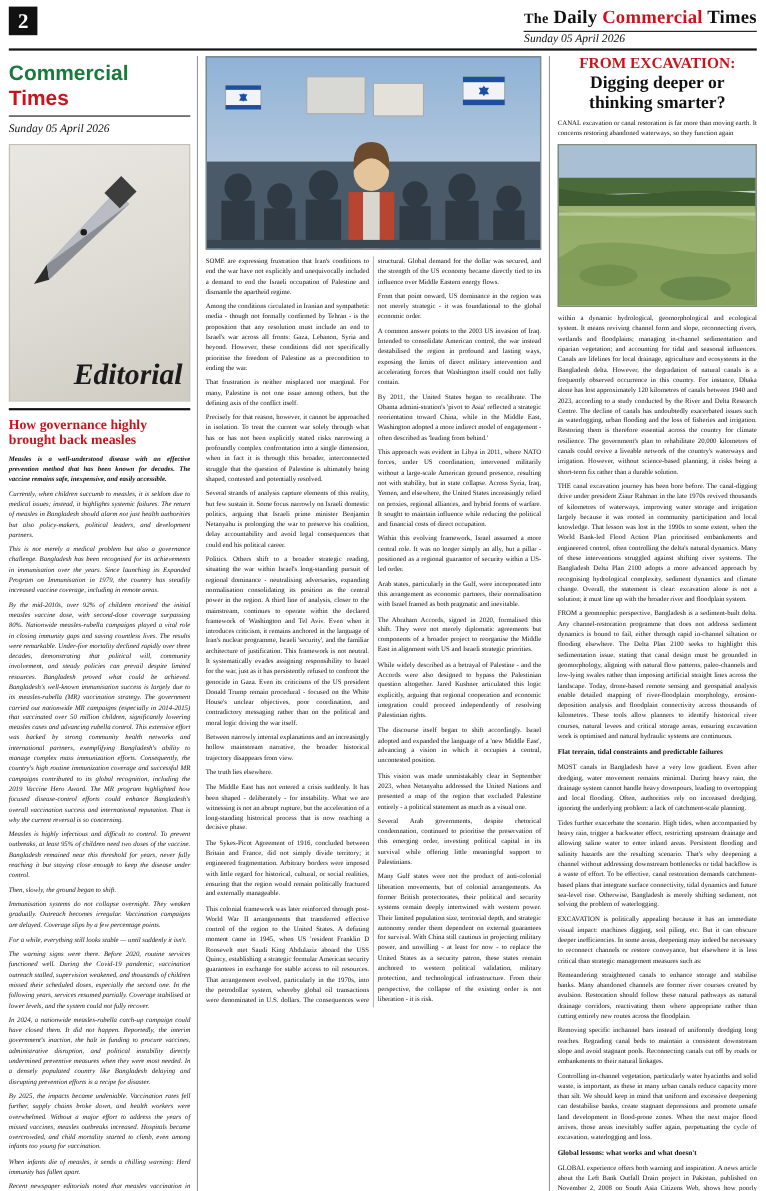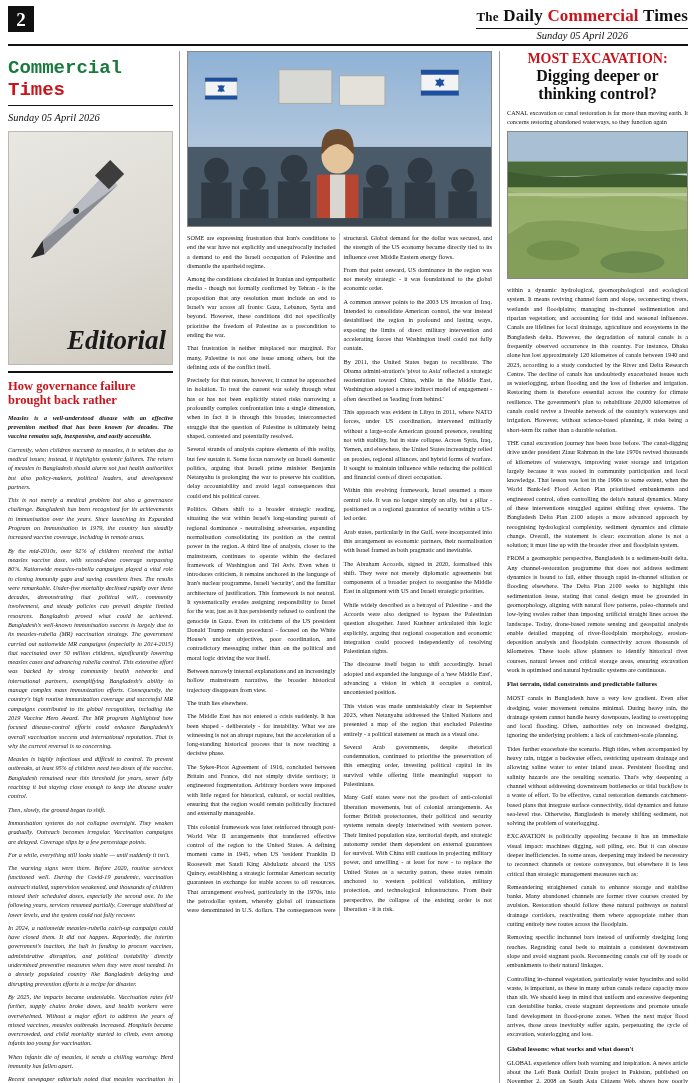--- a/index.html
+++ b/index.html
@@ -28,21 +28,21 @@
     padding-bottom: 3px;
   }
   .page-num {
     width: 26px; height: 26px;
     background: #111; color: #fff;
     font-family: "Liberation Serif", serif;
     font-size: 19px; font-weight: bold;
     display: flex; align-items: center; justify-content: center;
     line-height: 1;
   }
-  .masthead-right { text-align: center; }
+  .masthead-right { text-align: left; }
   .paper-title {
     font-family: "Liberation Serif", serif;
     font-size: 17px; font-weight: bold;
     letter-spacing: .2px;
   }
   .paper-title .the { font-size: 13px; }
   .paper-title .red { color: #c9141b; }
   .masthead-date {
     font-size: 10.5px; font-style: italic;
     margin-top: 2px;
@@ -68,21 +68,21 @@
     padding: 0 7px;
     border-right: 1px solid #999;
   }
   .col-right {
     flex: 1 1 auto;
     padding-left: 7px;
   }
 
   
   .brand {
-    font-family: Liberation Mono, monospace;
+    font-family: Liberation Sans, sans-serif;
     font-size: 19px; font-weight: bold;
     margin: 6px 0 4px 0;
   }
   .brand .c { color: #1a7a3c; }
   .brand .t { color: #c9141b; }
   .brand-rule { border-top: 1.5px solid #111; margin-bottom: 6px; }
   .left-date {
     font-size: 10.5px; font-style: italic;
     margin: 4px 0 8px 0;
   }
@@ -228,21 +228,21 @@
           <polygon points="8,104 22,100 20,86" fill="#2b2b2b"></polygon>
           <polygon points="20,86 22,100 96,30 84,18" fill="#8a8d93"></polygon>
           <polygon points="20,86 96,30 84,18" fill="#b9bcc2"></polygon>
           <rect x="78" y="8" width="20" height="22" transform="rotate(45 88 19)" fill="#3d3d3d"></rect>
           <circle cx="54" cy="56" r="3" fill="#1b1b1b"></circle>
         </svg>
         <div class="editorial-word">Editorial</div>
       </div>
       <div class="editorial-rule"></div>
 
-      <div class="left-headline">How governance failure brought back rather</div>
+      <div class="left-headline">How governance highly brought back measles</div>
 
       <div class="left-body">
         <p class="bold">Measles is a well-understood disease with an effective prevention method that has been known for decades. The vaccine remains safe, inexpensive, and easily accessible.</p>
         <p>Currently, when children succumb to measles, it is seldom due to medical issues; instead, it highlights systemic failures. The return of measles in Bangladesh should alarm not just health authorities but also policy-makers, political leaders, and development partners.</p>
         <p>This is not merely a medical problem but also a governance challenge. Bangladesh has been recognised for its achievements in immunisation over the years. Since launching its Expanded Program on Immunisation in 1979, the country has steadily increased vaccine coverage, including in remote areas.</p>
         <p>By the mid-2010s, over 92% of children received the initial measles vaccine dose, with second-dose coverage surpassing 80%. Nationwide measles-rubella campaigns played a vital role in closing immunity gaps and saving countless lives. The results were remarkable. Under-five mortality declined rapidly over three decades, demonstrating that political will, community involvement, and steady policies can prevail despite limited resources. Bangladesh proved what could be achieved. Bangladesh's well-known immunisation success is largely due to its measles-rubella (MR) vaccination strategy. The government carried out nationwide MR campaigns (especially in 2014-2015) that vaccinated over 50 million children, significantly lowering measles cases and advancing rubella control. This extensive effort was backed by strong community health networks and international partners, exemplifying Bangladesh's ability to manage complex mass immunization efforts. Consequently, the country's high routine immunization coverage and successful MR campaigns contributed to its global recognition, including the 2019 Vaccine Hero Award. The MR program highlighted how focused disease-control efforts could enhance Bangladesh's overall vaccination success and international reputation. That is why the current reversal is so concerning.</p>
         <p>Measles is highly infectious and difficult to control. To prevent outbreaks, at least 95% of children need two doses of the vaccine. Bangladesh remained near this threshold for years, never fully reaching it but staying close enough to keep the disease under control.</p>
         <p>Then, slowly, the ground began to shift.</p>
         <p>Immunisation systems do not collapse overnight. They weaken gradually. Outreach becomes irregular. Vaccination campaigns are delayed. Coverage slips by a few percentage points.</p>
         <p>For a while, everything still looks stable — until suddenly it isn't.</p>
@@ -330,22 +330,22 @@
         <p>The Abraham Accords, signed in 2020, formalised this shift. They were not merely diplomatic agreements but components of a broader project to reorganise the Middle East in alignment with US and Israeli strategic priorities.</p>
         <p>While widely described as a betrayal of Palestine - and the Accords were also designed to bypass the Palestinian question altogether. Jared Kushner articulated this logic explicitly, arguing that regional cooperation and economic integration could proceed independently of resolving Palestinian rights.</p>
         <p>The discourse itself began to shift accordingly. Israel adopted and expanded the language of a 'new Middle East', advancing a vision in which it occupies a central, uncontested position.</p>
         <p>This vision was made unmistakably clear in September 2023, when Netanyahu addressed the United Nations and presented a map of the region that excluded Palestine entirely - a political statement as much as a visual one.</p>
         <p>Several Arab governments, despite rhetorical condemnation, continued to prioritise the preservation of this emerging order, investing political capital in its survival while offering little meaningful support to Palestinians.</p>
         <p>Many Gulf states were not the product of anti-colonial liberation movements, but of colonial arrangements. As former British protectorates, their political and security systems remain deeply intertwined with western power. Their limited population size, territorial depth, and strategic autonomy render them dependent on external guarantees for survival. With China still cautious in projecting military power, and unwilling - at least for now - to replace the United States as a security patron, these states remain anchored to western political validation, military protection, and technological infrastructure. From their perspective, the collapse of the existing order is not liberation - it is risk.</p>
       </div>
     </div>
 
     <div class="col-right">
-      <div class="right-kicker">MOST EXCAVATION:</div>
-      <div class="right-headline">Digging deeper or thinking control?</div>
+      <div class="right-kicker">FROM EXCAVATION:</div>
+      <div class="right-headline">Digging deeper or thinking smarter?</div>
       <div class="right-lede">CANAL excavation or canal restoration is far more than moving earth. It concerns restoring abandoned waterways, so they function again</div>
 
       <div class="photo2">
         <svg viewBox="0 0 190 148" preserveAspectRatio="none" width="100%" height="100%">
           <defs>
             <linearGradient id="sky2" x1="0" y1="0" x2="0" y2="1">
               <stop offset="0%" stop-color="#b9cfe0"></stop>
               <stop offset="100%" stop-color="#dfe7e3"></stop>
             </linearGradient>
             <linearGradient id="water" x1="0" y1="0" x2="0" y2="1">

